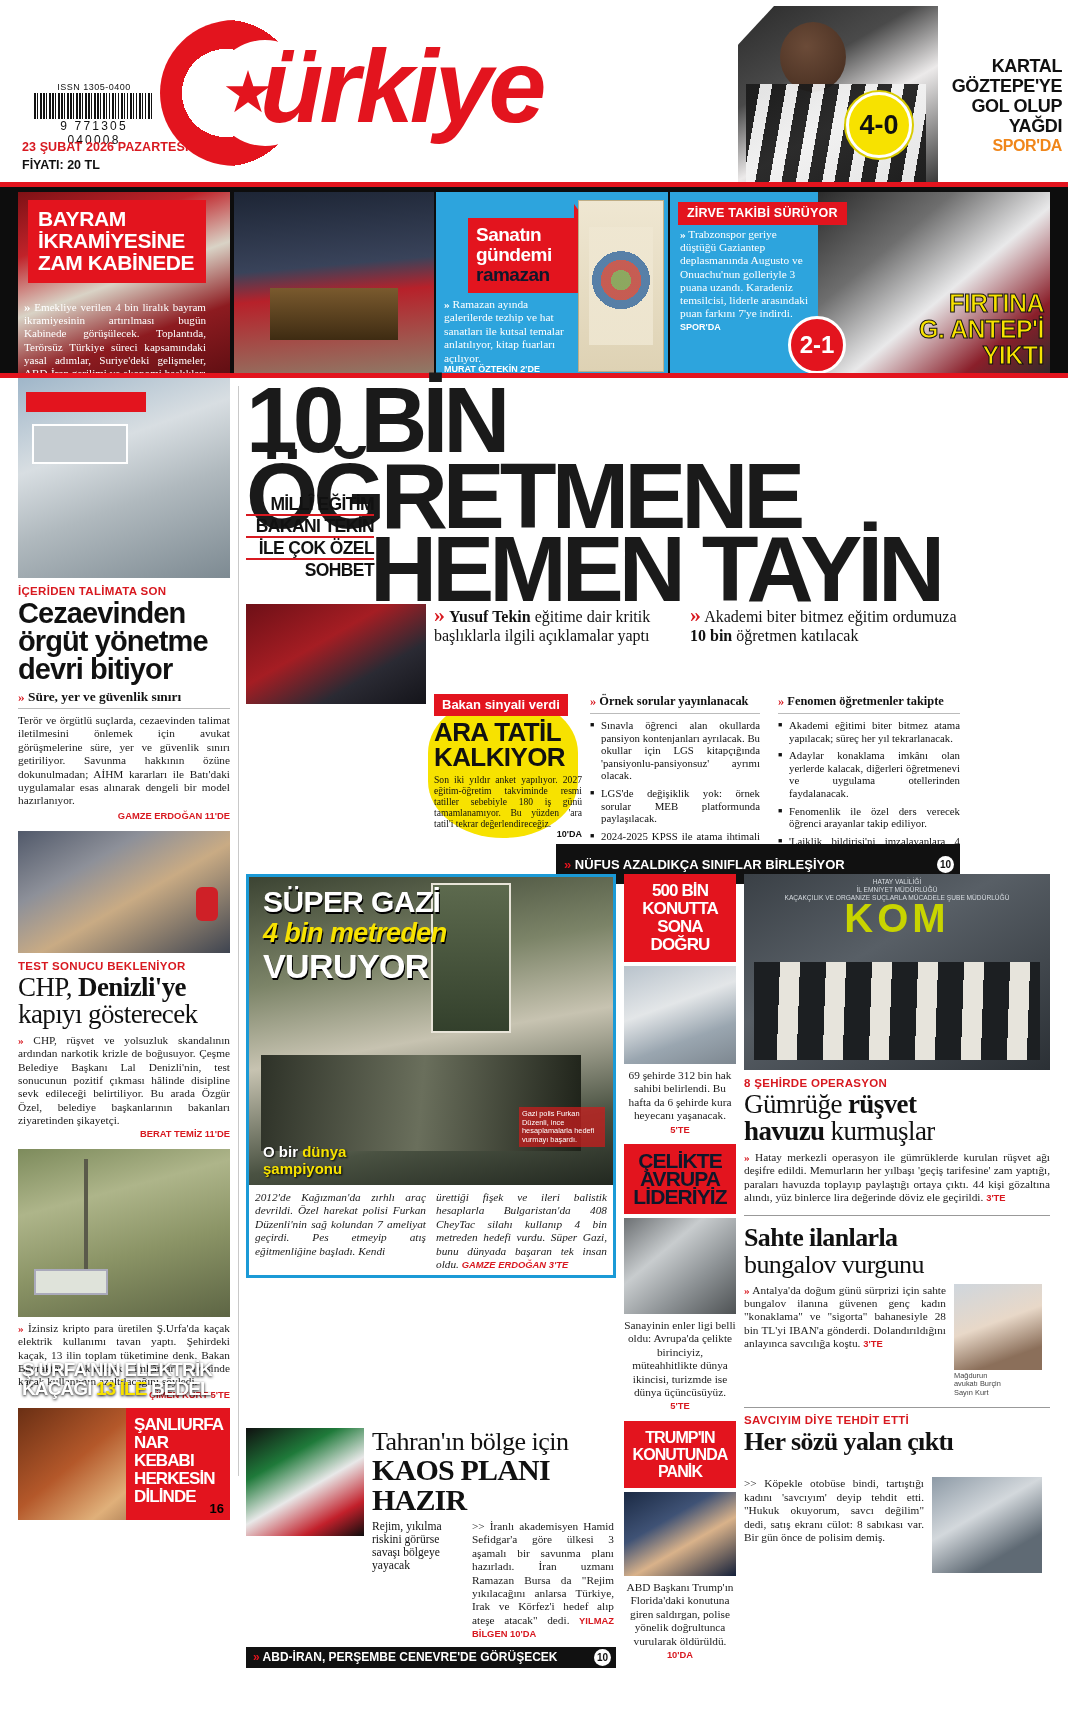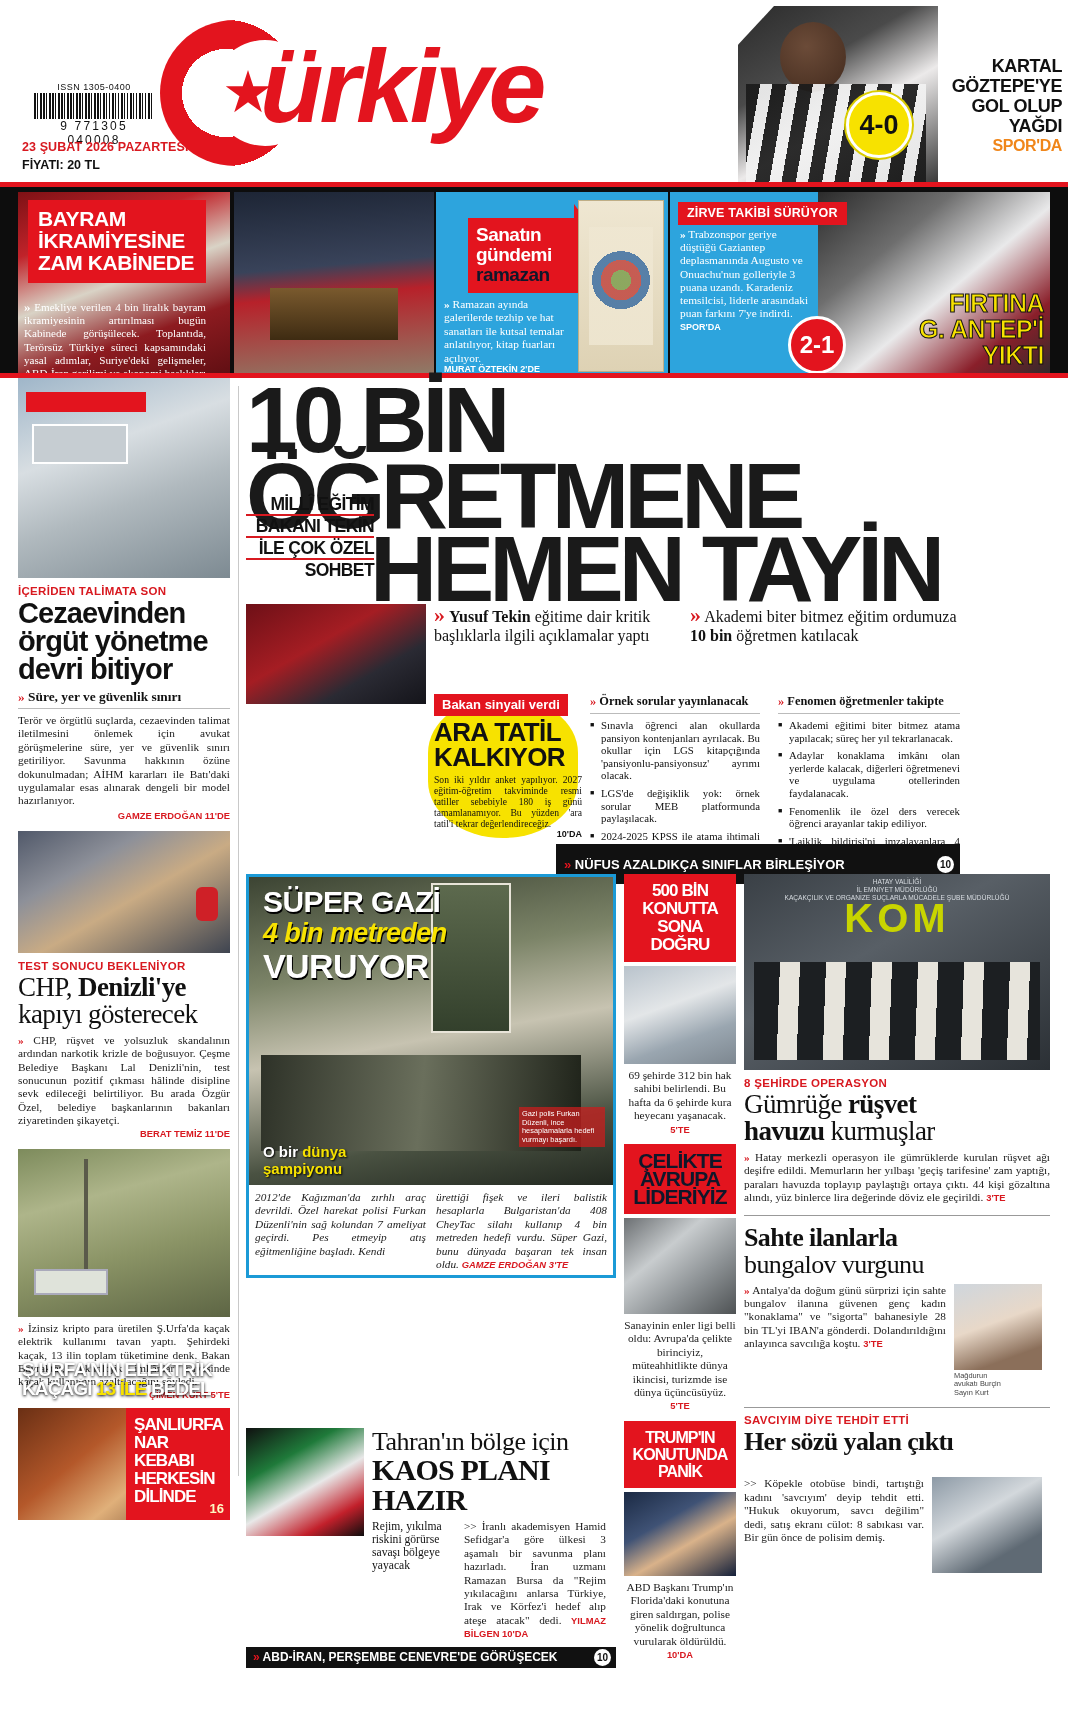--- a/index.html
+++ b/index.html
@@ -379,21 +379,21 @@
       <div style="margin-top:8px; position:relative; height:112px;">
         <div class="photo" style="width:212px; height:112px;
              background:linear-gradient(140deg,#6a2f14 0%,#b4582a 35%,#e0b07a 60%,#4c2110 100%);"></div>
         <div class="redbox" style="position:absolute; right:0; top:0; width:104px; height:112px; padding:8px 8px 0 8px;">
           <div class="hl-cond" style="font-size:17px; line-height:18px; color:#fff;">
             <div>ŞANLIURFA</div>
             <div>NAR KEBABI</div>
             <div>HERKESİN</div>
             <div>DİLİNDE</div>
           </div>
-          <div style="position:absolute; right:6px; bottom:4px; font-family:'Liberation Sans',sans-serif; font-weight:bold; font-size:13px; color:#fef9c3;">16</div>
+          <div style="position:absolute; right:6px; bottom:4px; font-family:'Liberation Sans',sans-serif; font-weight:bold; font-size:13px; color:#000000;">16</div>
         </div>
       </div>
     </div>
 
     <div style="position:absolute; left:246px; top:496px; width:370px; border:3px solid #1b9ad6;">
       <div class="photo" style="width:364px; height:308px; position:relative;
            background:linear-gradient(170deg,#3c4433 0%,#7c8468 30%,#c7c3b1 52%,#4a5242 80%,#222820 100%);">
         <div style="position:absolute; left:182px; top:6px; width:80px; height:150px;
              background:linear-gradient(#5d6a4e,#33402c); border:2px solid #e8e4d8;"></div>
         <div style="position:absolute; left:12px; top:178px; width:320px; height:96px;
@@ -419,21 +419,21 @@
       </div>
     </div>
 
     <div style="position:absolute; left:246px; top:1050px; width:370px;">
       <div style="display:flex; gap:8px;">
         <div class="photo" style="width:118px; height:108px;
              background:linear-gradient(150deg,#101010 0%,#1f7a3a 30%,#e8e8e8 55%,#c2202b 80%,#0d0d0d 100%);"></div>
         <div style="width:244px;">
           <div style="font-family:'Liberation Serif',serif; font-size:26px; line-height:27px; letter-spacing:-.5px;">Tahran'ın bölge için</div>
           <div class="hl-cond" style="font-family:'Liberation Serif',serif; font-weight:bold; font-size:30px; line-height:30px; letter-spacing:-.8px;">KAOS PLANI HAZIR</div>
-          <div style="display:flex; margin-top:5px;">
+          <div style="display:flex; gap:8px; margin-top:5px;">
             <div style="width:92px; font-family:'Liberation Serif',serif; font-size:11.6px; line-height:13px;">Rejim, yıkılma riskini görürse savaşı bölgeye yayacak</div>
             <div class="bodytext" style="width:142px;">
               <span>&gt;&gt; İranlı akademisyen Hamid Sefidgar'a göre ülkesi 3 aşamalı bir savunma planı hazırladı. İran uzmanı Ramazan Bursa da "Rejim yıkılacağını anlarsa Türkiye, Irak ve Körfez'i hedef alıp ateşe atacak" dedi.</span>
               <span class="byline">YILMAZ BİLGEN 10'DA</span>
             </div>
           </div>
         </div>
       </div>
       <div class="blackstrip" style="margin-top:6px; width:370px; height:21px; padding:0 5px 0 7px; font-size:12px; justify-content:space-between;">
         <span>

